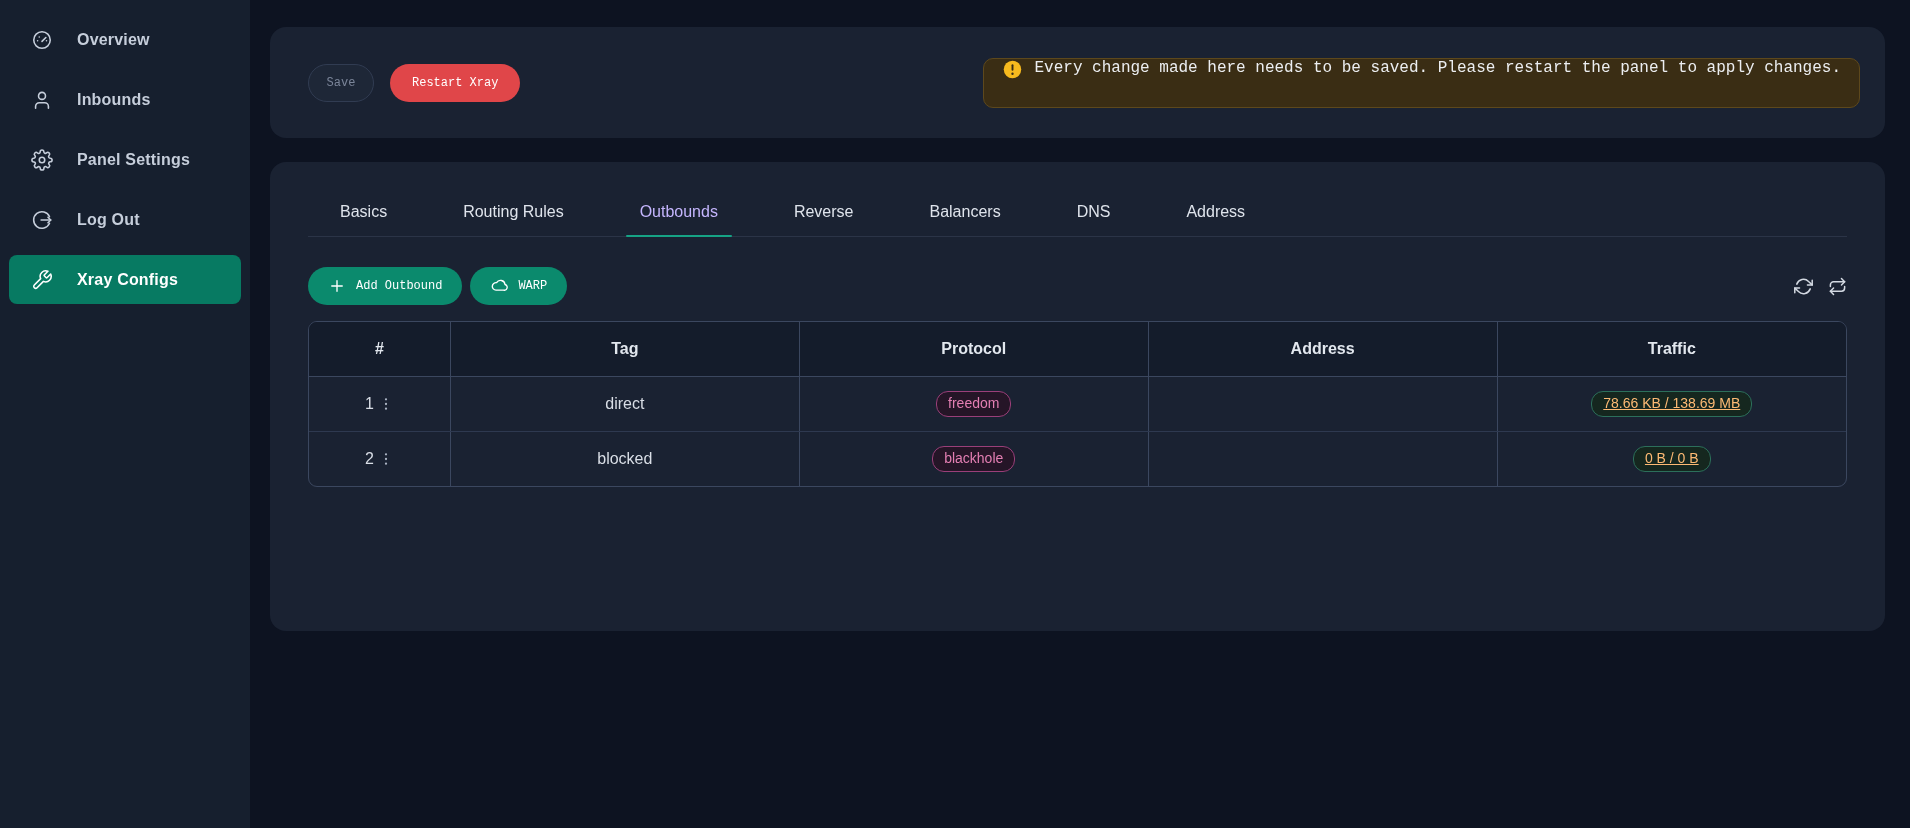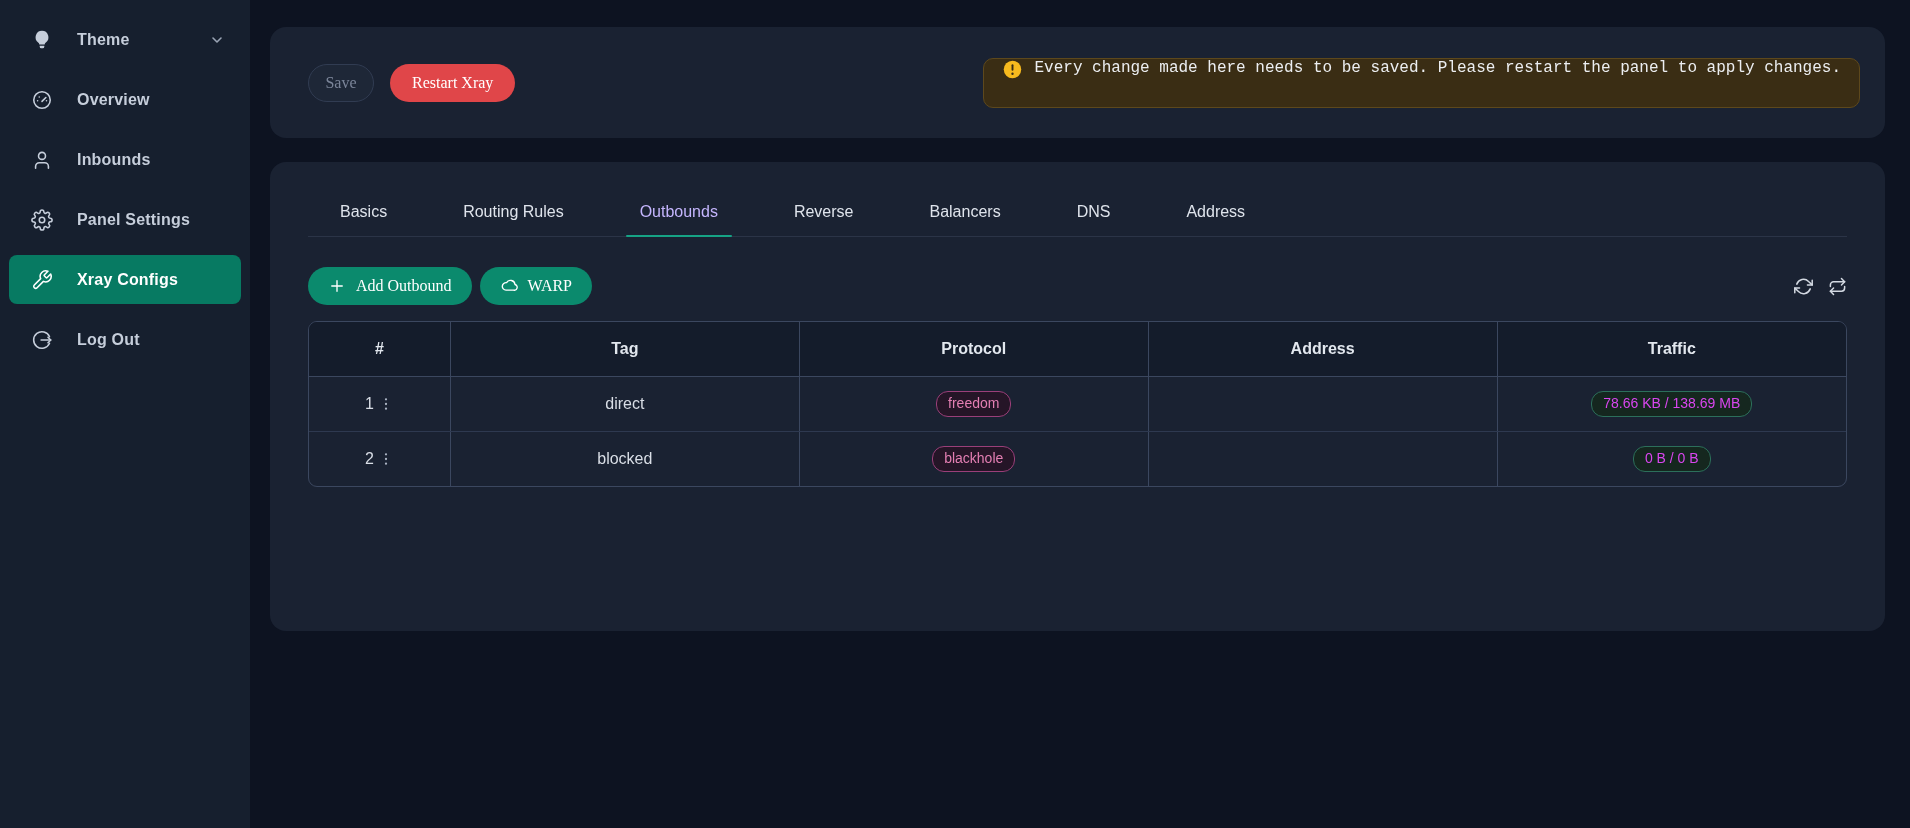--- a/index.html
+++ b/index.html
@@ -42,22 +42,22 @@
 
   .top-card {
     height: 111px;
     display: flex; align-items: center;
     padding: 0 25px 0 38px;
     margin-bottom: 24px;
   }
   .btn {
     height: 38px; border-radius: 19px;
     border: none; outline: none;
-    font-family: Liberation Serif, serif;
-    font-size: 16px;
+    font-family: Liberation Mono, monospace;
+    font-size: 12px;
     display: inline-flex; align-items: center; justify-content: center;
     cursor: pointer;
   }
   .btn-save {
     width: 66px;
     background: #1e2737;
     border: 1px solid #313c52;
     color: #7b8599;
     cursor: not-allowed;
   }
@@ -130,41 +130,27 @@
     width: 16px; height: 18px; color: #aab3c2; cursor: pointer;
   }
   .badge {
     display: inline-block;
     padding: 3px 11px 4px;
     border-radius: 12px;
     font-size: 14px;
     line-height: 17px;
   }
   .badge-protocol { border: 1px solid #9a3f79; background: #251527; color: #e37fb3; }
-  .badge-traffic  { border: 1px solid #2c6f5b; background: #15271f; color: #d946ef; }
+  .badge-traffic  { border: 1px solid #2c6f5b; background: #15271f; color: #fdba74; text-decoration: underline; }
 </style>
 </head>
 <body>
 
 <aside class="sidebar">
 
-  <div class="side-item">
-    <span class="icon">
-      <svg viewBox="0 0 24 24" width="22" height="22" fill="currentColor">
-        <path d="M12 2a7 7 0 0 1 4.2 12.6c-.7.5-1.2 1.3-1.2 2.1V17h-6v-.3c0-.8-.5-1.6-1.2-2.1A7 7 0 0 1 12 2z"></path>
-        <path d="M9.5 18.2h5v1.1a1.7 1.7 0 0 1-1.7 1.7h-1.6a1.7 1.7 0 0 1-1.7-1.7z"></path>
-      </svg>
-    </span>
-    <span class="lbl">Theme</span>
-    <span class="chev">
-      <svg viewBox="0 0 24 24" width="16" height="16" fill="none" stroke="currentColor" stroke-width="2.4" stroke-linecap="round" stroke-linejoin="round">
-        <polyline points="6 9 12 15 18 9"></polyline>
-      </svg>
-    </span>
-  </div>
 
   <div class="side-item">
     <span class="icon">
       <svg viewBox="0 0 24 24" width="22" height="22" fill="none" stroke="currentColor" stroke-width="1.7" stroke-linecap="round">
         <circle cx="12" cy="12" r="9"></circle>
         <path d="M12 13.5l4.2-4.2"></path>
         <path d="M7.2 12.8h.01M9 8.7h.01M16.9 12.8h.01"></path>
       </svg>
     </span>
     <span class="lbl">Overview</span>
@@ -183,38 +169,38 @@
   <div class="side-item">
     <span class="icon">
       <svg viewBox="0 0 24 24" width="22" height="22" fill="none" stroke="currentColor" stroke-width="1.7" stroke-linecap="round" stroke-linejoin="round">
         <circle cx="12" cy="12" r="3"></circle>
         <path d="M19.4 15a1.65 1.65 0 0 0 .33 1.82l.06.06a2 2 0 0 1-2.83 2.83l-.06-.06a1.65 1.65 0 0 0-1.82-.33 1.65 1.65 0 0 0-1 1.51V21a2 2 0 0 1-4 0v-.09A1.65 1.65 0 0 0 9 19.4a1.65 1.65 0 0 0-1.82.33l-.06.06a2 2 0 0 1-2.83-2.83l.06-.06a1.65 1.65 0 0 0 .33-1.82 1.65 1.65 0 0 0-1.51-1H3a2 2 0 0 1 0-4h.09A1.65 1.65 0 0 0 4.6 9a1.65 1.65 0 0 0-.33-1.82l-.06-.06a2 2 0 0 1 2.83-2.83l.06.06a1.65 1.65 0 0 0 1.82.33H9a1.65 1.65 0 0 0 1-1.51V3a2 2 0 0 1 4 0v.09a1.65 1.65 0 0 0 1 1.51 1.65 1.65 0 0 0 1.82-.33l.06-.06a2 2 0 0 1 2.83 2.83l-.06.06a1.65 1.65 0 0 0-.33 1.82V9a1.65 1.65 0 0 0 1.51 1H21a2 2 0 0 1 0 4h-.09a1.65 1.65 0 0 0-1.51 1z"></path>
       </svg>
     </span>
     <span class="lbl">Panel Settings</span>
   </div>
 
-  <div class="side-item active">
-    <span class="icon">
-      <svg viewBox="0 0 24 24" width="22" height="22" fill="none" stroke="currentColor" stroke-width="1.7" stroke-linecap="round" stroke-linejoin="round">
-        <path d="M14.7 6.3a1 1 0 0 0 0 1.4l1.6 1.6a1 1 0 0 0 1.4 0l3.77-3.77a6 6 0 0 1-7.94 7.94l-6.91 6.91a2.12 2.12 0 0 1-3-3l6.91-6.91a6 6 0 0 1 7.94-7.94l-3.76 3.76z"></path>
-      </svg>
-    </span>
-    <span class="lbl">Xray Configs</span>
-  </div>
-
   <div class="side-item">
     <span class="icon">
       <svg viewBox="0 0 24 24" width="22" height="22" fill="none" stroke="currentColor" stroke-width="1.7" stroke-linecap="round" stroke-linejoin="round">
         <path d="M20.2 15.5A9 9 0 1 1 20.2 8.5"></path>
         <path d="M11 12h10.5"></path>
         <polyline points="18.5 9 21.5 12 18.5 15"></polyline>
       </svg>
     </span>
     <span class="lbl">Log Out</span>
+  </div>
+
+  <div class="side-item active">
+    <span class="icon">
+      <svg viewBox="0 0 24 24" width="22" height="22" fill="none" stroke="currentColor" stroke-width="1.7" stroke-linecap="round" stroke-linejoin="round">
+        <path d="M14.7 6.3a1 1 0 0 0 0 1.4l1.6 1.6a1 1 0 0 0 1.4 0l3.77-3.77a6 6 0 0 1-7.94 7.94l-6.91 6.91a2.12 2.12 0 0 1-3-3l6.91-6.91a6 6 0 0 1 7.94-7.94l-3.76 3.76z"></path>
+      </svg>
+    </span>
+    <span class="lbl">Xray Configs</span>
   </div>
 
 </aside>
 
 <main class="main">
 
   <section class="card top-card">
     <button class="btn btn-save" disabled="">Save</button>
     <button class="btn btn-restart">Restart Xray</button>
 

